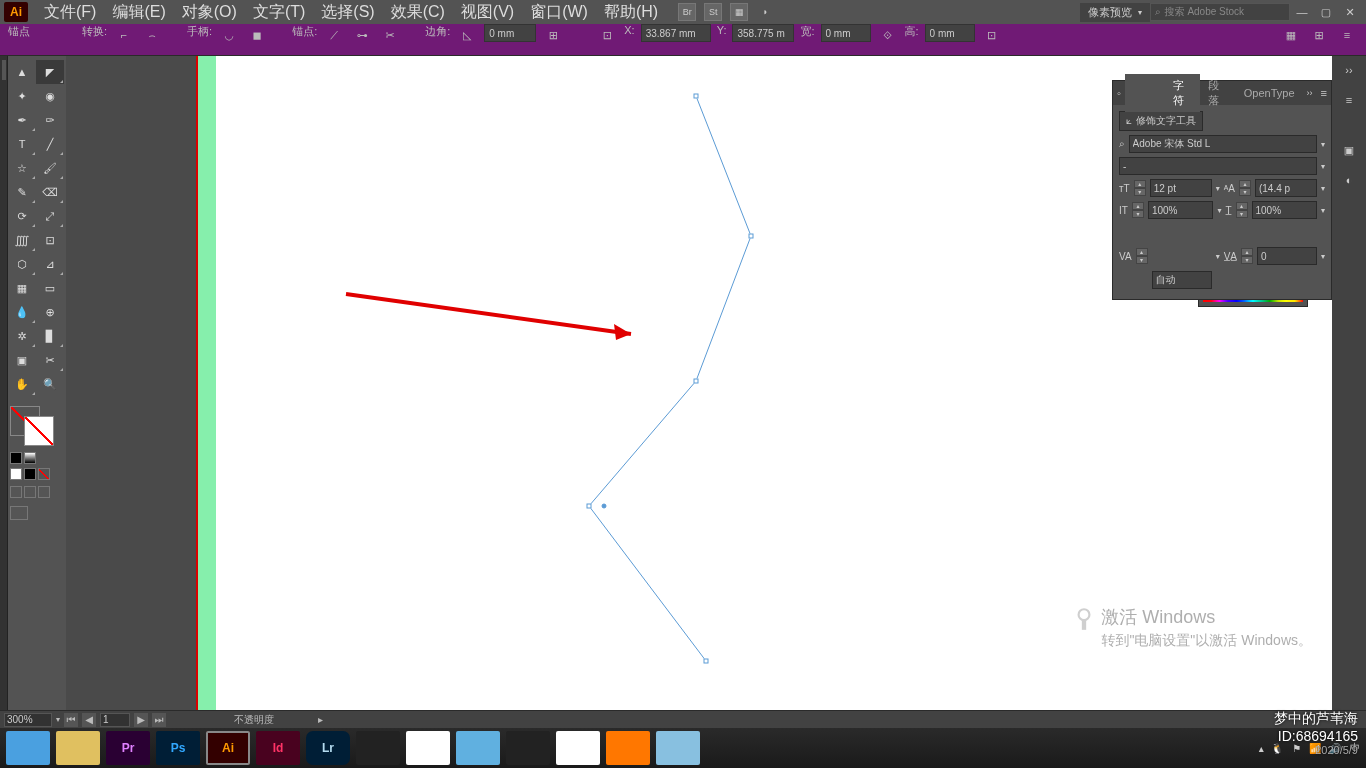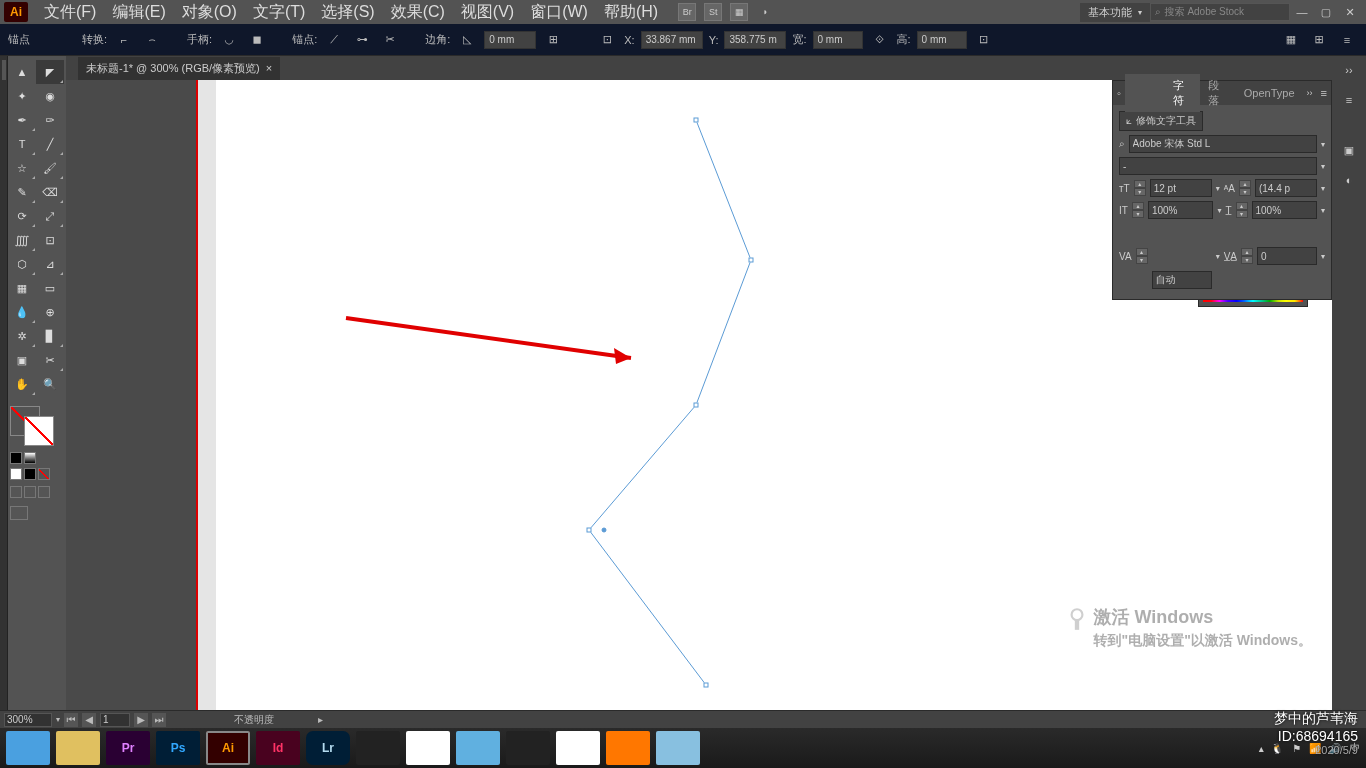--- a/index.html
+++ b/index.html
@@ -10,21 +10,21 @@
 .app-icon { width: 24px; height: 20px; background: #330000; color: #ff9a00; display: flex; align-items: center; justify-content: center; font-weight: bold; font-size: 12px; border-radius: 2px; margin-right: 8px; }
 .menu-item { padding: 0 8px; color: #ddd; cursor: pointer; font-size: 16px; }
 .titlebar-icons { display: flex; gap: 8px; margin-left: 12px; }
 .tb-icon { width: 18px; height: 18px; background: #666; border: 1px solid #777; display: flex; align-items: center; justify-content: center; font-size: 9px; }
 .spacer { flex: 1; }
 .workspace-sel { padding: 2px 8px; background: #424242; display: flex; align-items: center; gap: 6px; }
 .search-box { width: 140px; height: 18px; background: #424242; border: 1px solid #555; padding: 0 4px; color: #888; font-size: 10px; display: flex; align-items: center; gap: 4px; }
 .win-btn { width: 24px; height: 18px; display: flex; align-items: center; justify-content: center; color: #ccc; }
 
 
-.controlbar { height: 32px; background: #0f172a; border-bottom: 1px solid #2a2a2a; display: flex; align-items: center; padding: 0 8px; gap: 6px; font-size: 11px; color: #bbb; }
+.controlbar { height: 32px; background: #701a75; border-bottom: 1px solid #2a2a2a; display: flex; align-items: flex-start; padding: 0 8px; gap: 6px; font-size: 11px; color: #bbb; }
 .ctrl-label { color: #bbb; }
 .ctrl-btn { width: 22px; height: 22px; display: flex; align-items: center; justify-content: center; border: 1px solid transparent; }
 .ctrl-input { background: #424242; border: 1px solid #333; color: #ccc; padding: 1px 4px; font-size: 10px; height: 18px; }
 
 
 .main { display: flex; height: 654px; }
 .dock-left { width: 8px; background: #323232; border-right: 1px solid #222; }
 .dock-left .grip { width: 4px; height: 20px; margin: 4px auto; background: #555; }
 .toolbox { width: 58px; background: #535353; display: flex; flex-direction: column; padding-top: 4px; }
 .tool-row { display: flex; }
@@ -34,21 +34,21 @@
 .color-area { margin-top: 8px; padding: 2px; }
 .color-swatch { width: 30px; height: 30px; border: 1px solid #888; position: relative; }
 .color-swatch::after { content:''; position:absolute; left:0; top:0; right:0; bottom:0; background:linear-gradient(45deg, transparent 47%, red 47%, red 53%, transparent 53%); }
 .color-swatch.back { margin-left: 14px; margin-top: -20px; background: white; }
 .small-swatches { display: flex; gap: 2px; margin-top: 4px; }
 .sw { width: 12px; height: 12px; border: 1px solid #777; }
 
 .tab-area { flex: 1; display: flex; flex-direction: column; background: #323232; }
 .doc-tabs { height: 24px; background: #424242; display: flex; align-items: center; padding-left: 12px; }
 .doc-tab { padding: 4px 8px; background: #323232; font-size: 11px; color: #ccc; display: flex; align-items: center; gap: 6px; }
-.canvas-wrap { flex: 1; position: relative; background: #e5e5e5; font-weight: bold; }
+.canvas-wrap { flex: 1; position: relative; background: #86efac; }
 .canvas-gutter { position: absolute; left: 0; top: 0; bottom: 0; width: 130px; background: #4a4a4a; }
 .red-line { position: absolute; left: 130px; top: 0; bottom: 0; width: 2px; background: #d00; }
 .artboard { position: absolute; left: 150px; top: 0; right: 0; bottom: 0; background: white; }
 
 
 .path-svg { position: absolute; left: 0; top: 0; width: 100%; height: 100%; }
 .anchor { position: absolute; width: 5px; height: 5px; border: 1px solid #5b9bd5; background: white; transform: translate(-50%,-50%); }
 .anchor.mid { border-radius: 50%; background: #5b9bd5; }
 .panel-area { position: absolute; right: 34px; top: 80px; width: 220px; background: #535353; border: 1px solid #2a2a2a; z-index: 10; }
 .panel-tabs { display: flex; background: #424242; height: 24px; align-items: center; }
@@ -95,21 +95,21 @@
   <div class="menu-item">窗口(W)</div>
   <div class="menu-item">帮助(H)</div>
   <div class="titlebar-icons">
     <div class="tb-icon">Br</div>
     <div class="tb-icon">St</div>
     <div class="tb-icon">▦</div>
     <div class="tb-icon" style="background:none;border:none">◗</div>
   </div>
   <div class="spacer"></div>
   <div class="workspace-sel">
-    <span>基本功能</span>
+    <span>像素预览</span>
     <span class="chev">▾</span>
   </div>
   <div class="search-box">
     <span>⌕</span>
     <span>搜索 Adobe Stock</span>
   </div>
   <div class="win-btn">—</div>
   <div class="win-btn">▢</div>
   <div class="win-btn">✕</div>
 </div>
@@ -130,21 +130,21 @@
   <div class="ctrl-btn">⊶</div>
   <div class="ctrl-btn">✂</div>
   <span style="width:12px"></span>
   <span class="ctrl-label">边角:</span>
   <div class="ctrl-btn">◺</div>
   <input class="ctrl-input" style="width: 52px;" value="0 mm">
   <div class="ctrl-btn">⊞</div>
   <span style="width:20px"></span>
   <div class="ctrl-btn">⊡</div>
   <span class="ctrl-label">X:</span>
-  <input class="ctrl-input" style="width: 62px;" value="33.867 mm">
+  <input class="ctrl-input" style="width: 70px;" value="33.867 mm">
   <span class="ctrl-label">Y:</span>
   <input class="ctrl-input" style="width: 62px;" value="358.775 m">
   <span class="ctrl-label">宽:</span>
   <input class="ctrl-input" style="width: 50px;" value="0 mm">
   <div class="ctrl-btn">⟐</div>
   <span class="ctrl-label">高:</span>
   <input class="ctrl-input" style="width: 50px;" value="0 mm">
   <div class="ctrl-btn">⊡</div>
   <div class="spacer"></div>
   <div class="ctrl-btn">▦</div>
@@ -231,26 +231,20 @@
         <div class="sw" style="background:#555"></div>
         <div class="sw" style="background:#555"></div>
       </div>
       <div style="margin-top:8px">
           <div class="sw" style="width:18px;height:14px;background:#555"></div>
         </div>
     </div>
   </div>
 
   <div class="tab-area">
-    <div class="doc-tabs">
-      <div class="doc-tab">
-        <span>未标题-1* @ 300% (RGB/像素预览)</span>
-        <span>×</span>
-      </div>
-    </div>
     <div class="canvas-wrap">
       <div class="canvas-gutter"></div>
       <div class="red-line"></div>
       <div class="artboard">
         <svg class="path-svg">
           <polyline points="480,40 535,180 480,325 373,450 490,605" fill="none" stroke="#5b9bd5" stroke-width="1"></polyline>
 
           <line x1="130" y1="238" x2="415" y2="278" stroke="#e00000" stroke-width="4"></line>
           <polygon points="415,278 398,268 400,284" fill="#e00000"></polygon>
         </svg>

